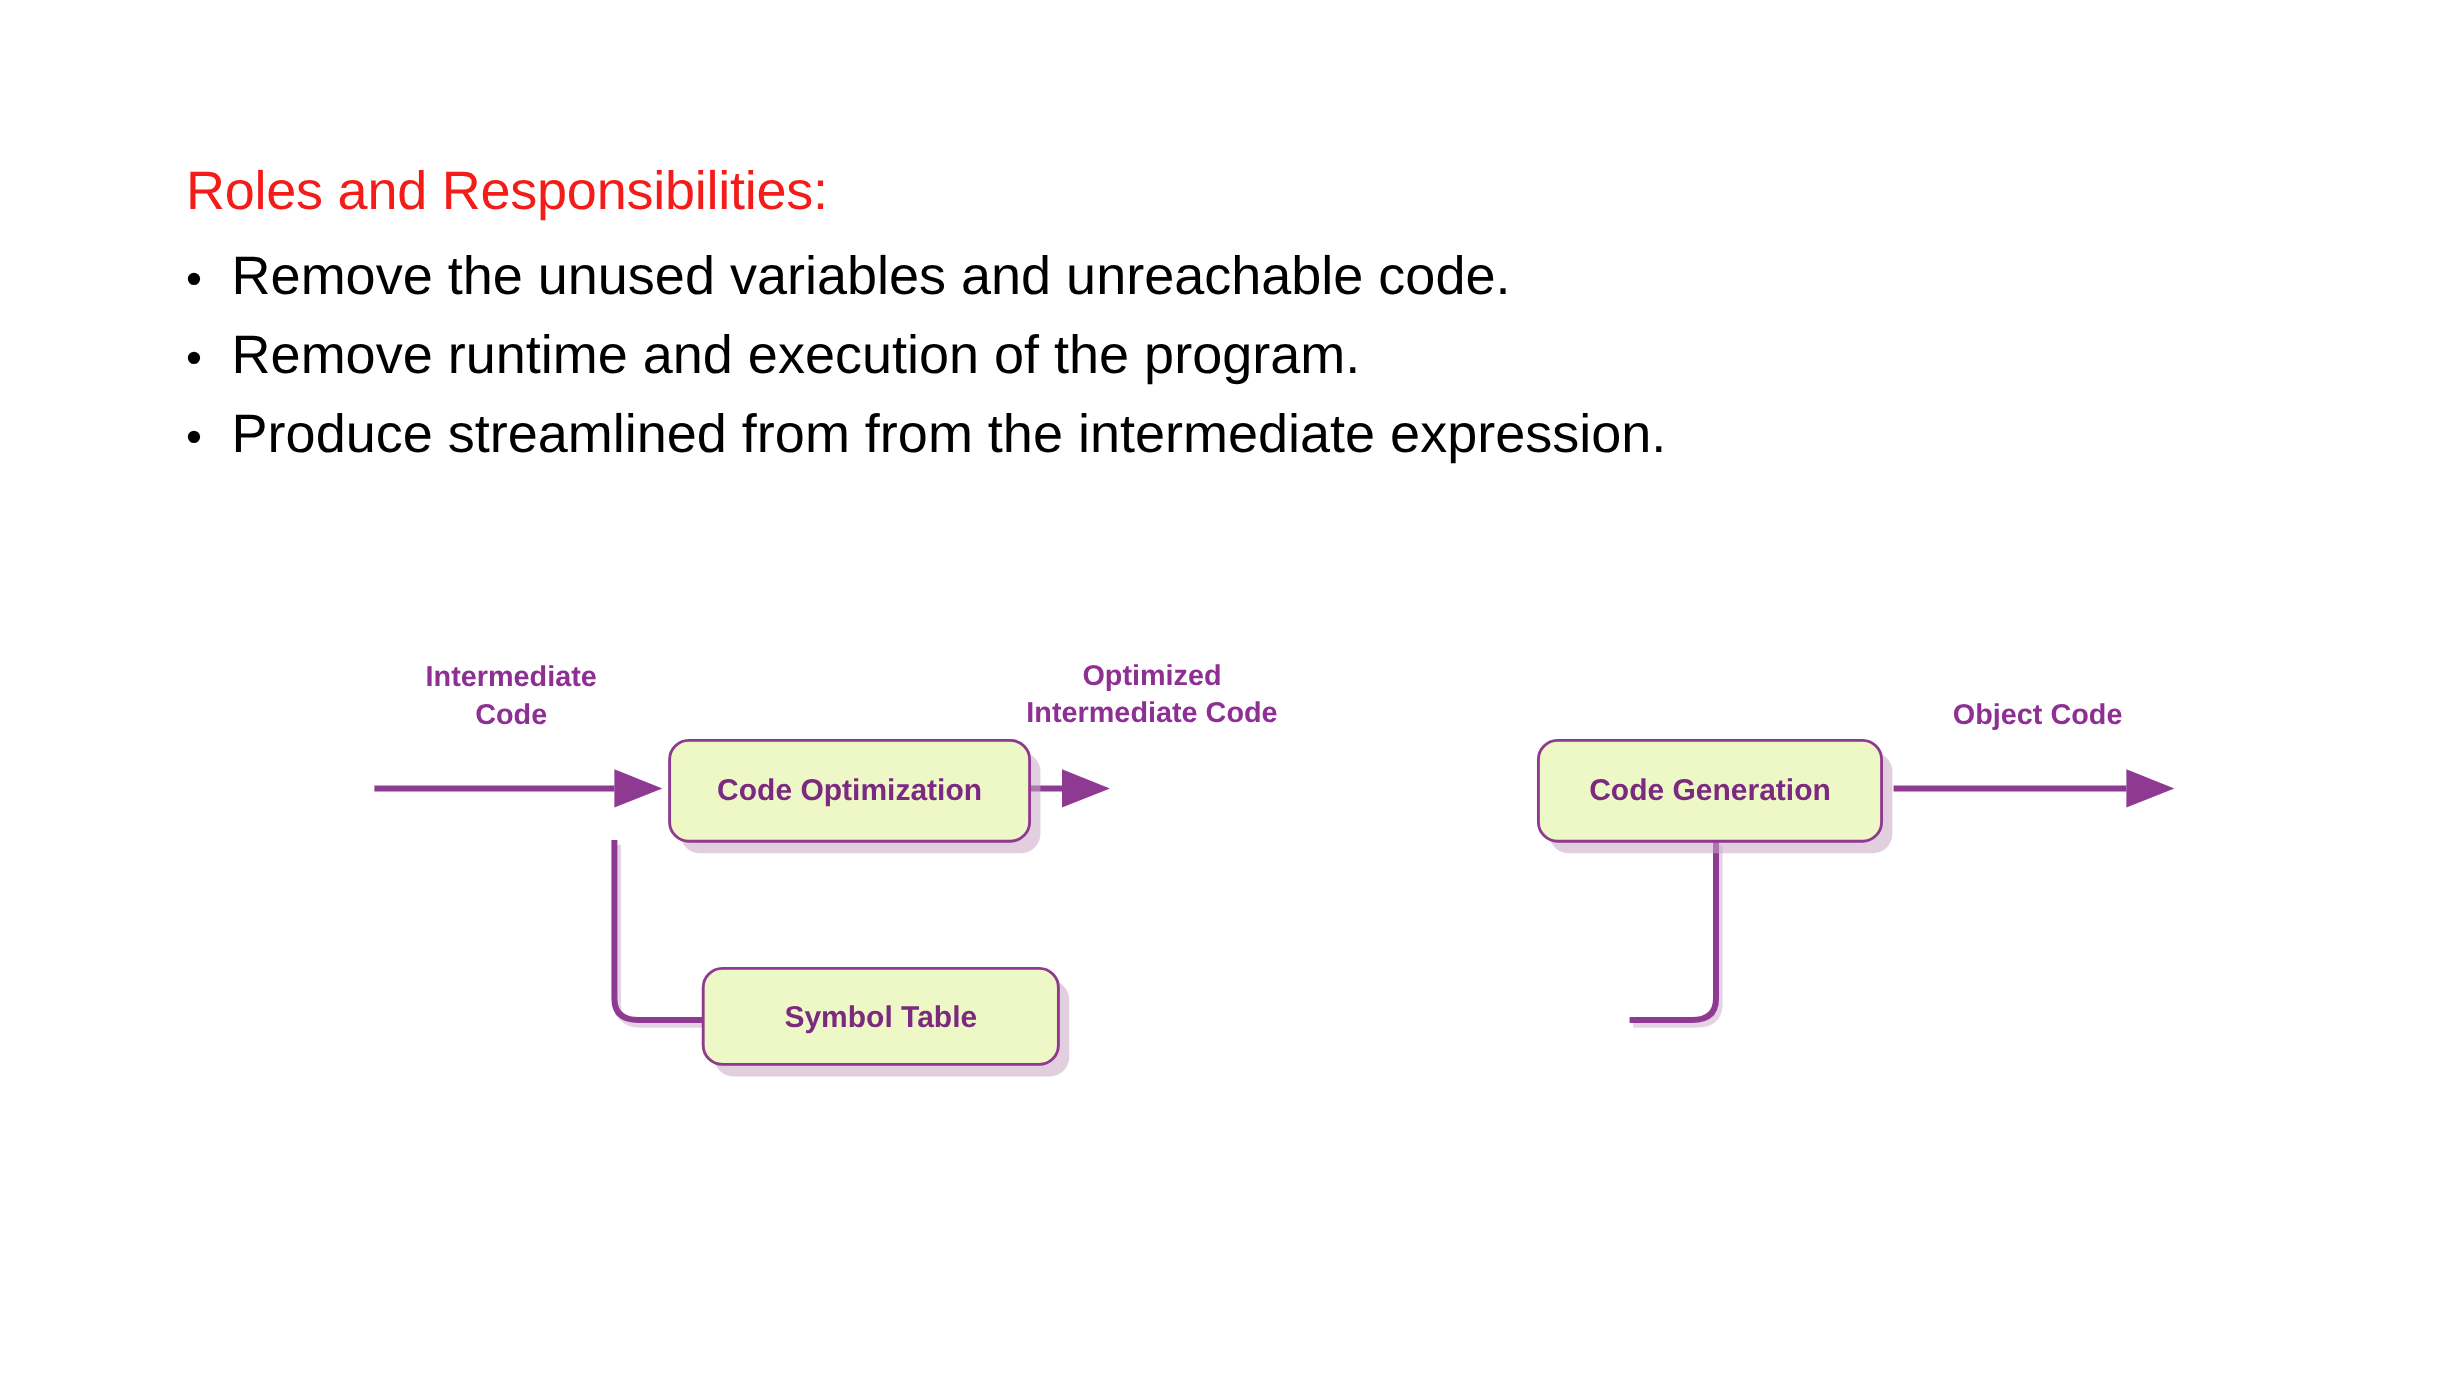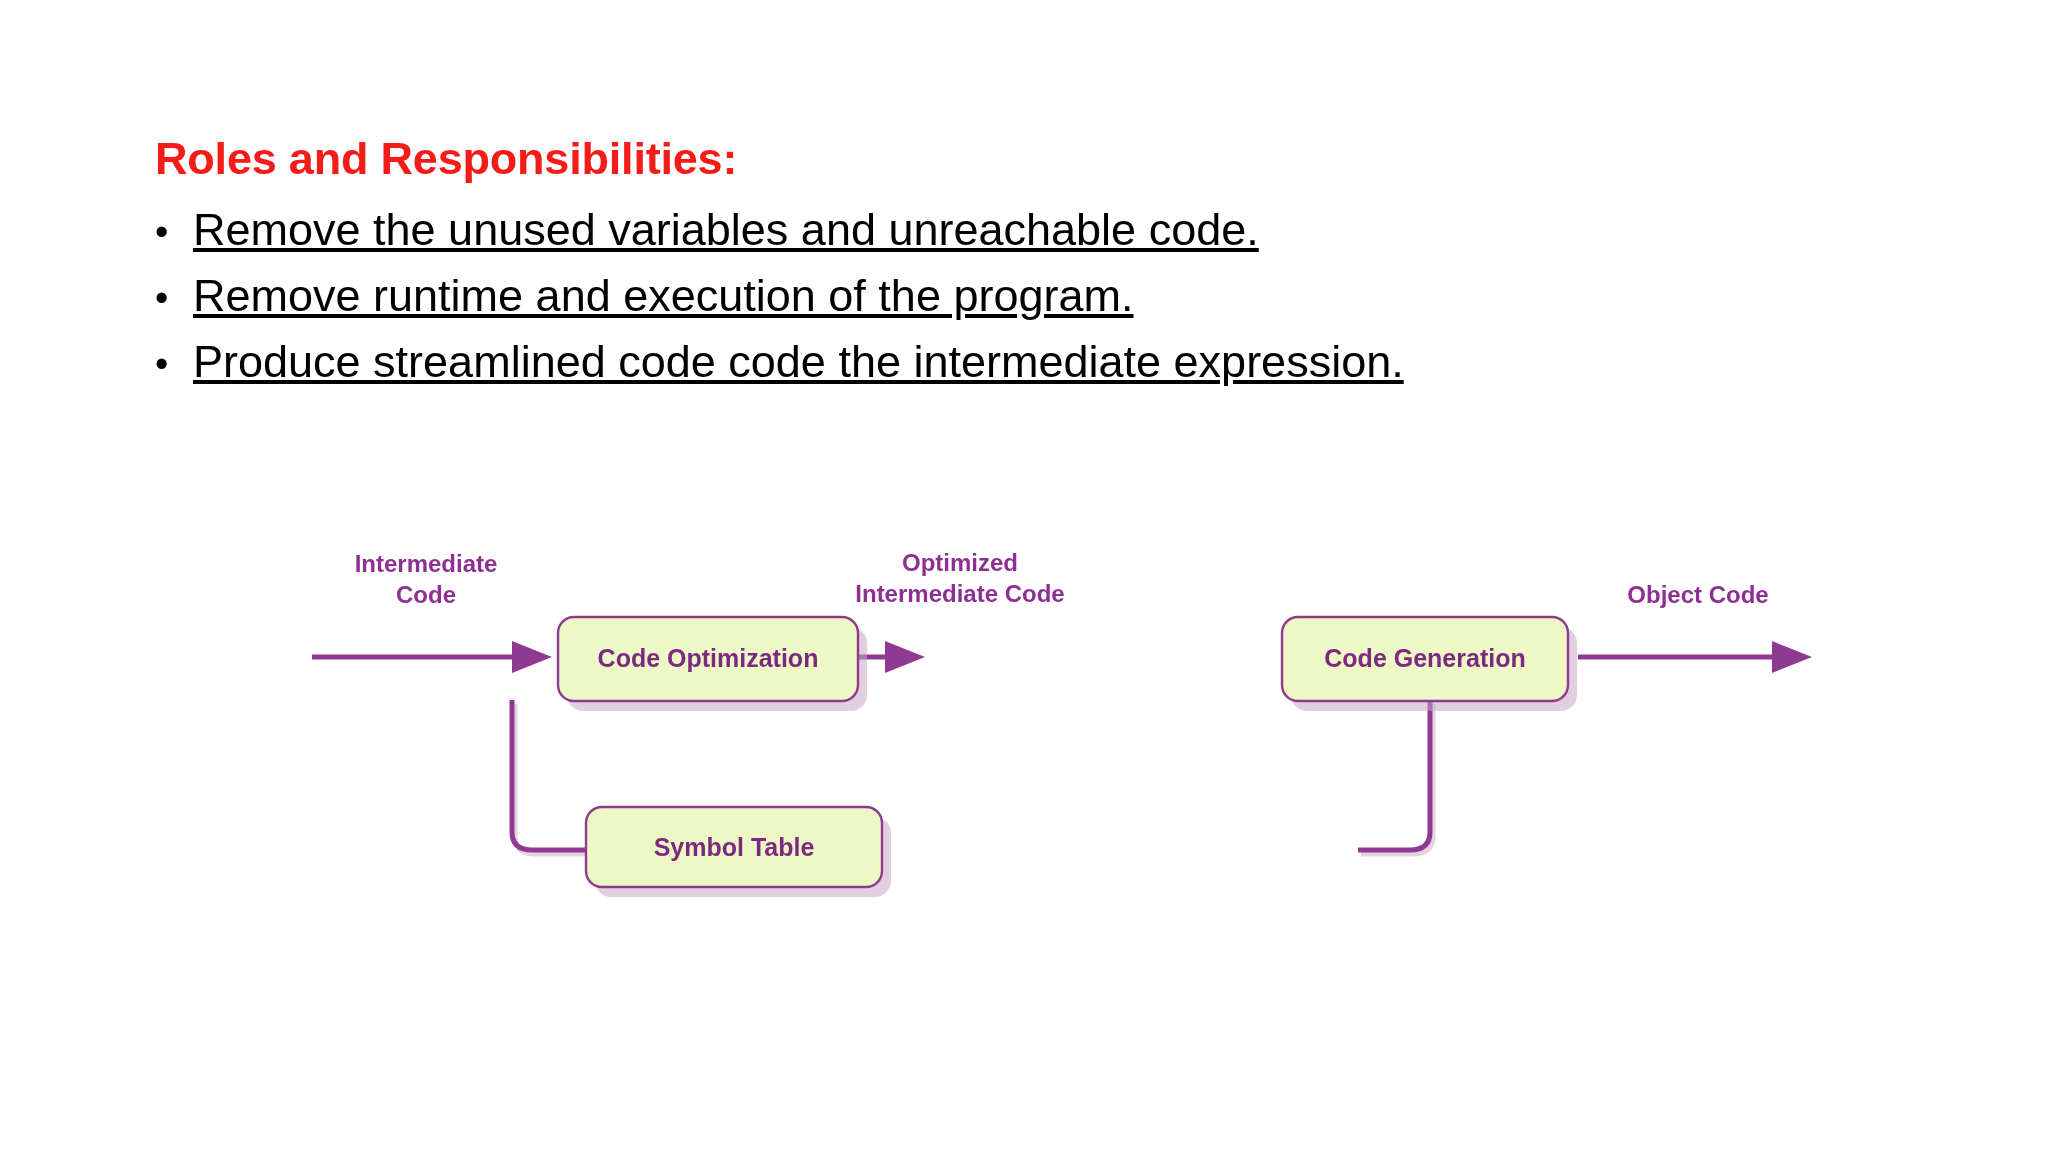--- a/index.html
+++ b/index.html
@@ -26,21 +26,21 @@
   .text-block {
     position: absolute;
     left: 155px;
     top: 132px;
     width: 1790px;
   }
 
   .heading {
     color: #f41c18;
     font-family: "Liberation Sans", sans-serif;
-    font-weight: bold;
+    font-weight: normal;
     font-size: 45px;
     line-height: 1.18;
     letter-spacing: -0.2px;
     margin: 0 0 12px 0;
     white-space: nowrap;
   }
 
   .bullet-list {
     list-style: none;
     margin: 0;
@@ -60,21 +60,20 @@
   .bullet-mark {
     flex: 0 0 auto;
     width: 38px;
     font-size: 38px;
     line-height: 1;
     color: #000000;
   }
 
   .bullet-text {
     flex: 0 1 auto;
-    text-decoration: underline;
   }
 
   
   .diagram {
     position: absolute;
     left: 320px;
     top: 545px;
     width: 1320px;
     height: 360px;
   }
@@ -138,21 +137,21 @@
       <li class="bullet-item">
         <span class="bullet-mark">•</span>
         <span class="bullet-text">Remove the unused variables and unreachable code.</span>
       </li>
       <li class="bullet-item">
         <span class="bullet-mark">•</span>
         <span class="bullet-text">Remove runtime and execution of the program.</span>
       </li>
       <li class="bullet-item">
         <span class="bullet-mark">•</span>
-        <span class="bullet-text">Produce streamlined code code the intermediate expression.</span>
+        <span class="bullet-text">Produce streamlined from from the intermediate expression.</span>
       </li>
     </ul>
   </div>
 
   <div class="diagram">
     <svg viewBox="0 0 1320 360" xmlns="http://www.w3.org/2000/svg">
 
       <g>
         <path class="dg-line-shadow" d="M 192 155 L 192 287 Q 192 305 212 305 L 265 305" transform="translate(3,4)"></path>
         <path class="dg-line" d="M 192 155 L 192 287 Q 192 305 212 305 L 265 305"></path>

